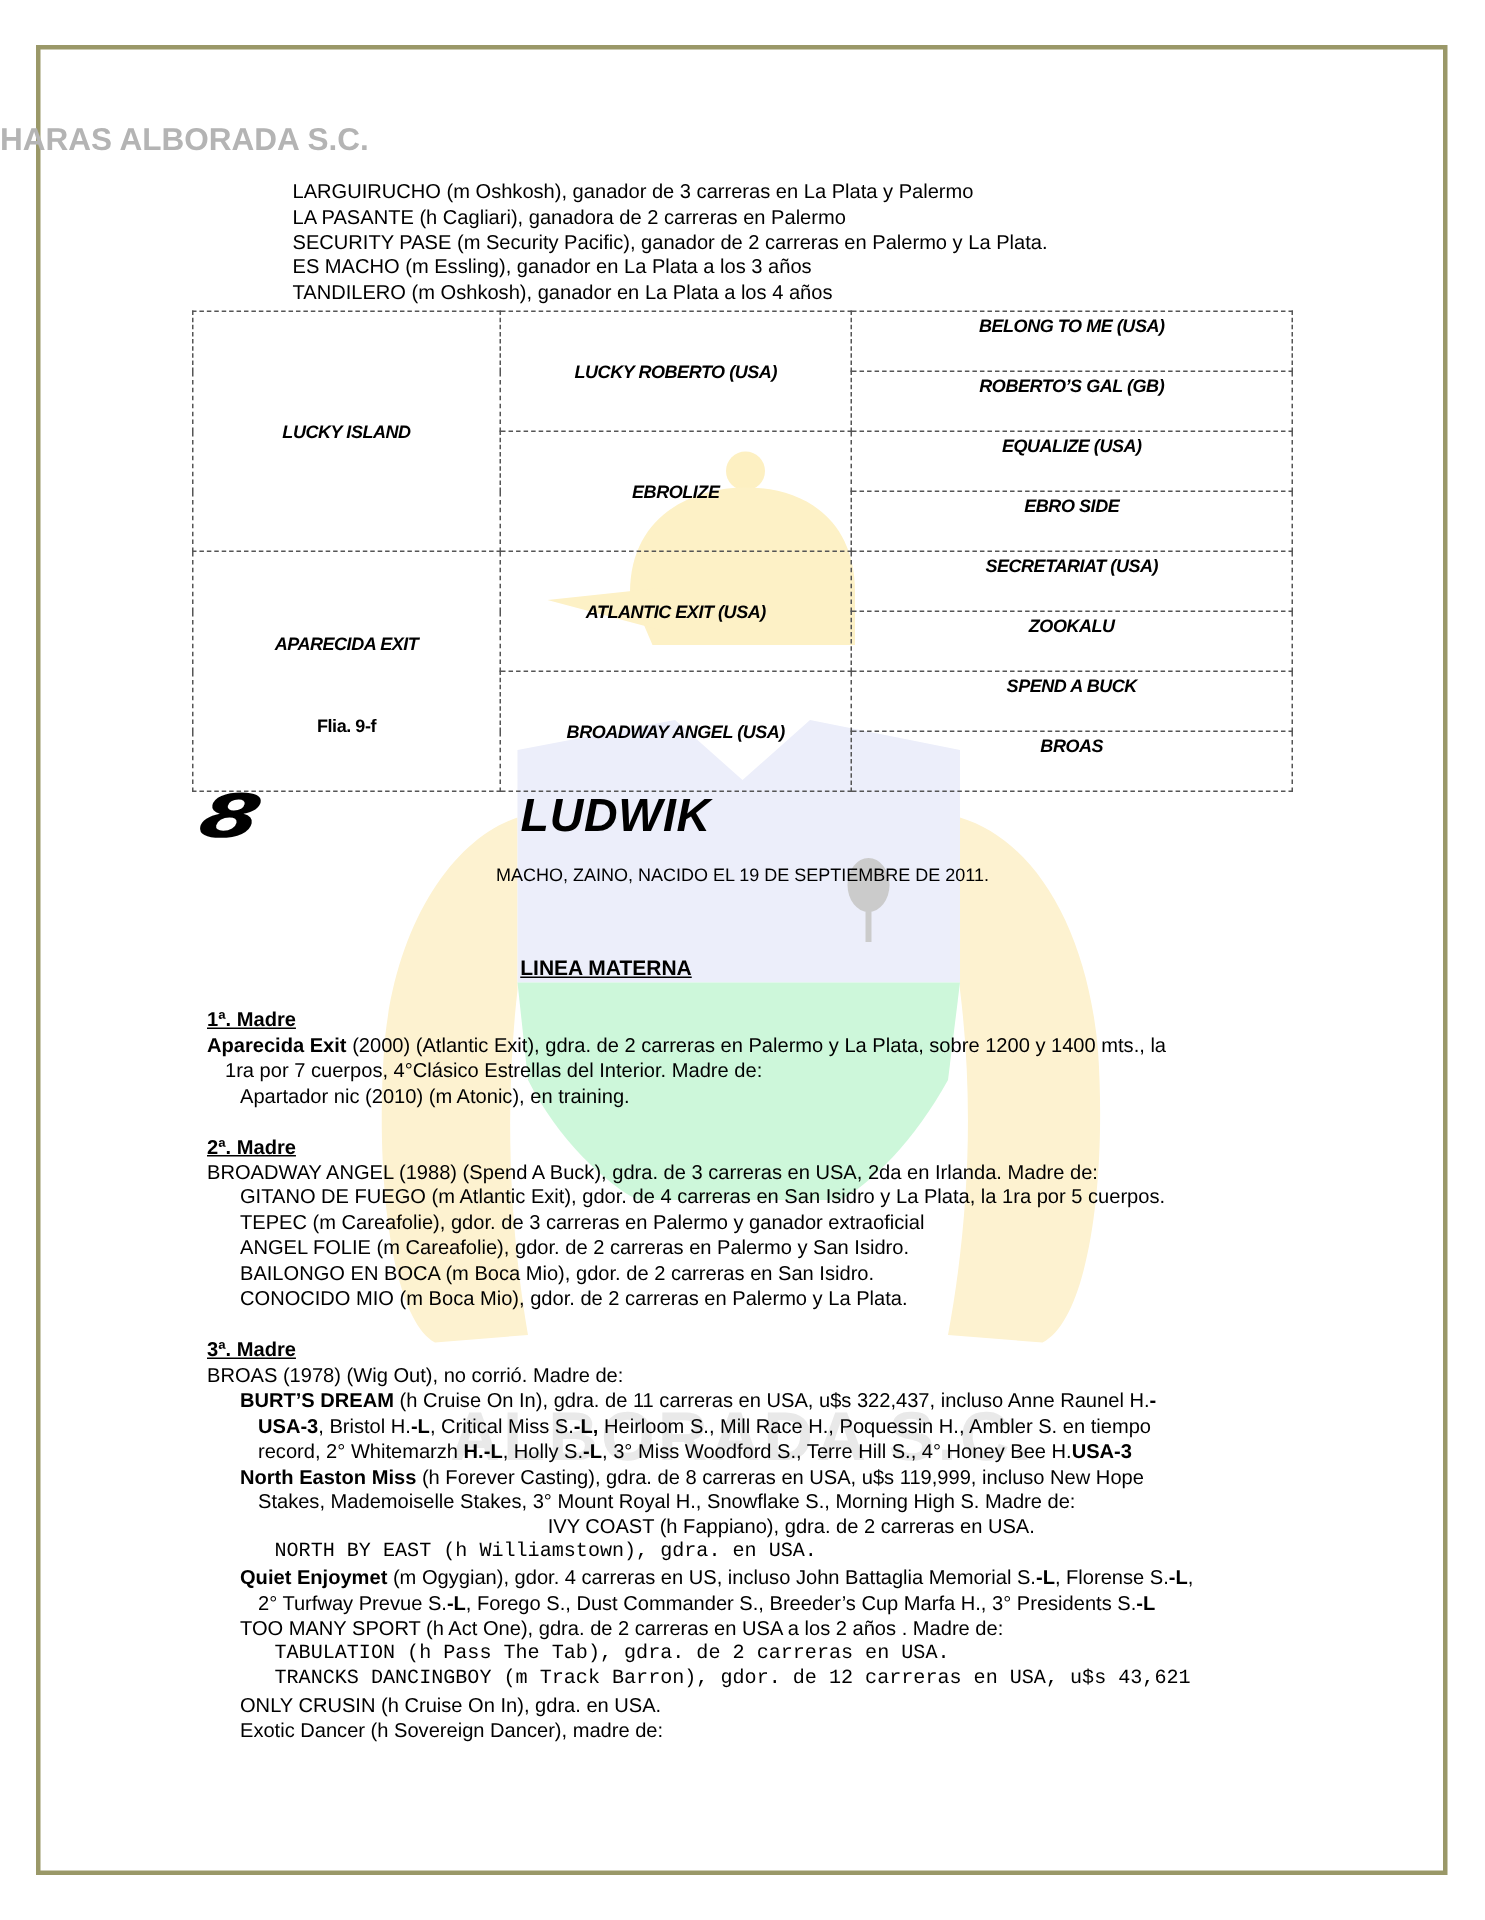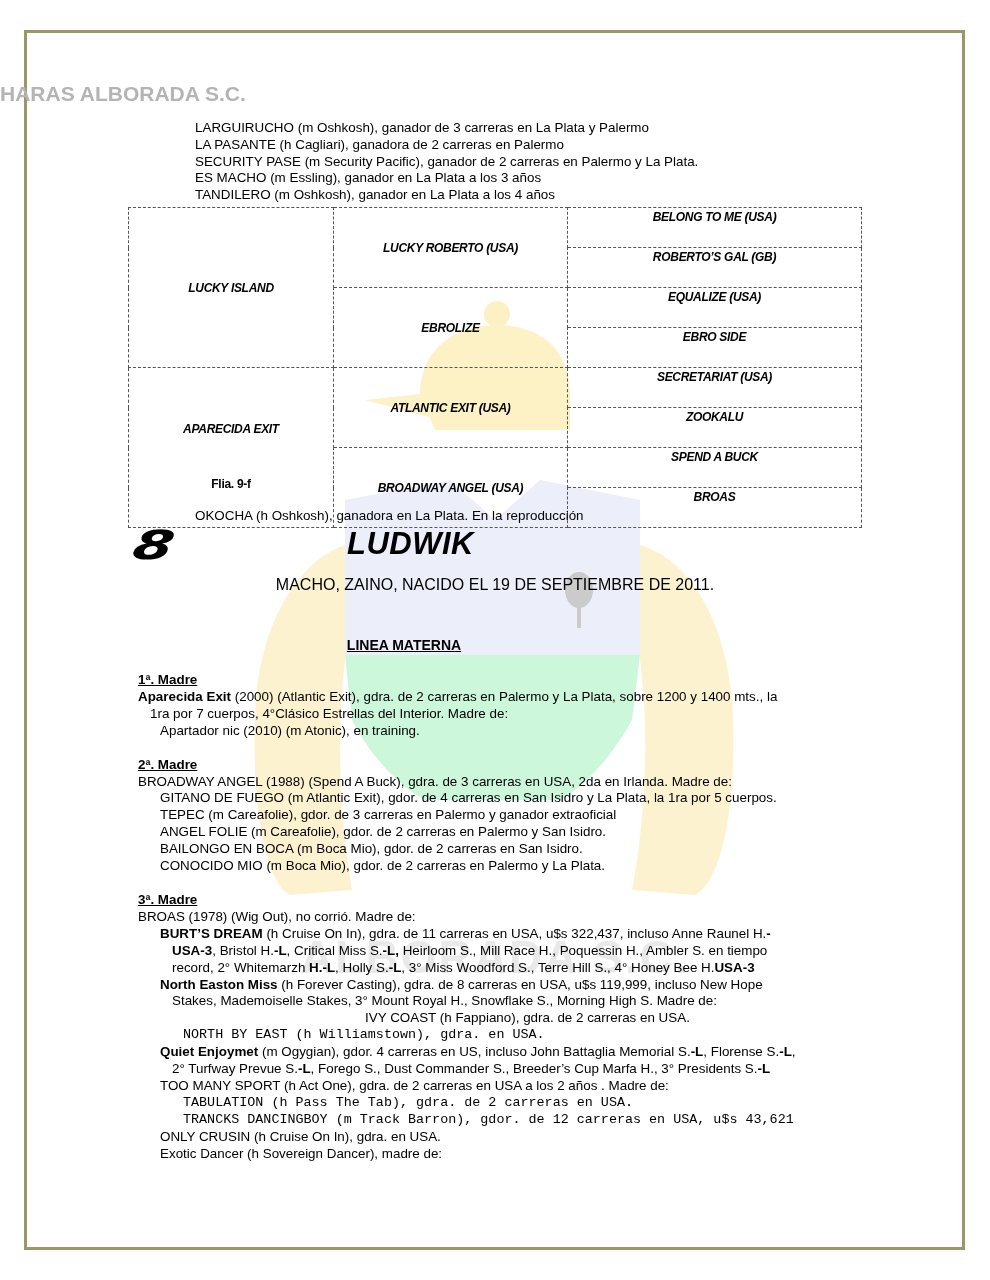--- a/index.html
+++ b/index.html
@@ -24,21 +24,21 @@
                       padding: 0; letter-spacing: -0.3px; }
   table.pedigree td.g3 { height: 37px; vertical-align: top; padding-top: 2px; }
   table.pedigree td.g1, table.pedigree td.g2 { vertical-align: middle; }
   .flia { font-style: normal; display: block; margin-top: 41px; }
   .okocha { position: absolute; left: 195px; top: 508px; font-size: 13.4px; white-space: nowrap; }
   .lot-number { position: absolute; left: 138px; top: 523px; font-family: "DejaVu Sans", sans-serif;
                 font-weight: bold; font-style: italic; font-size: 40px; transform: scaleX(1.45) skewX(-8deg);
                 transform-origin: left top; line-height: 44px; }
   .horse-name { position: absolute; top: 526px; left: 0; width: 821px; text-align: center;
                 font-style: italic; font-weight: bold; font-size: 31px; letter-spacing: 0.5px; }
-  .horse-desc { position: absolute; top: 576px; left: 0; width: 990px; text-align: center; font-size: 16px; }
+  .horse-desc { position: absolute; top: 576px; left: 0; width: 990px; text-align: center; font-size: 12px; }
   .section-title { position: absolute; top: 637px; left: 0; width: 808px; text-align: center;
                    font-weight: bold; font-size: 14px; }
   .section-title span { text-decoration: underline; }
   .body { position: absolute; left: 138px; top: 672px; width: 730px; font-size: 13.4px; line-height: 16.9px; }
   .body .line { white-space: nowrap; }
   .h { font-weight: bold; text-decoration: underline; }
   .i1 { padding-left: 22px; }
   .i1c { padding-left: 34px; }
   .i2 { padding-left: 49px; text-align: center; }
   .i2b { padding-left: 45px; font-family: Liberation Mono, monospace; }
@@ -116,21 +116,20 @@
     <tr>
       <td class="g2" rowspan="2">BROADWAY ANGEL (USA)</td>
       <td class="g3">SPEND A BUCK</td>
     </tr>
     <tr>
           <td class="g3">BROAS</td>
         </tr>
   </tbody>
     </table>
 
-  <div class="okocha">OKOCHA (h Oshkosh), ganadora en La Plata. En la reproducción</div>
 
   <div class="lot-number">8</div>
   <div class="horse-name">LUDWIK</div>
   <div class="horse-desc">MACHO, ZAINO, NACIDO EL 19  DE SEPTIEMBRE  DE 2011.</div>
   <div class="section-title"><span>LINEA MATERNA</span></div>
 
   <div class="body">
 
     <div class="line h">1ª. Madre</div>
     <div class="line"><b>Aparecida Exit</b><span> (2000) (Atlantic Exit), gdra. de 2 carreras en Palermo y La Plata, sobre 1200 y 1400 mts., la</span></div>

